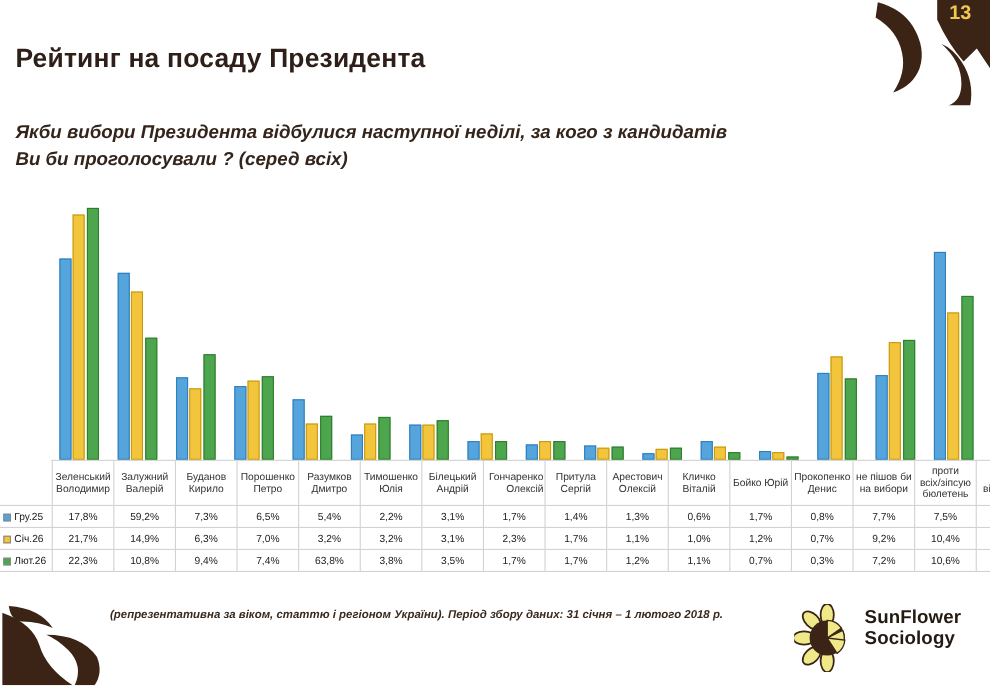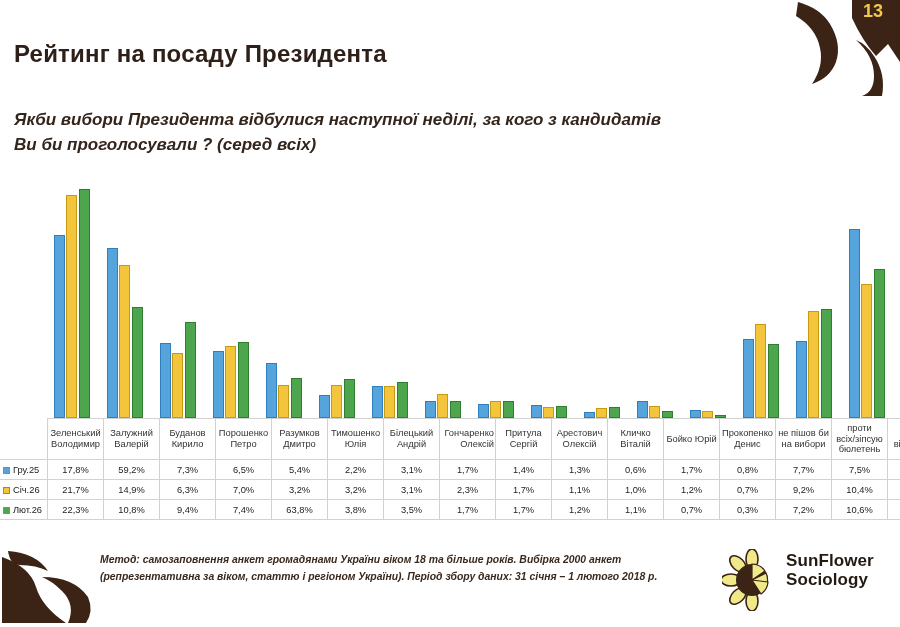--- a/index.html
+++ b/index.html
@@ -288,21 +288,20 @@
   </table>
 </div>
 
 <svg id="footer-deco" viewBox="0 0 92 80">
   <path d="M0 14 L0 80 L64 80 Q40 64 34 44 Q28 24 0 14 Z" fill="#3B2415"></path>
   <path d="M6 8 Q34 10 46 28 Q34 22 18 22 Q8 22 6 8 Z" fill="#3B2415"></path>
   <path d="M40 34 Q72 34 86 54 Q92 68 84 80 L66 80 Q74 62 60 48 Q50 38 40 34 Z" fill="#3B2415"></path>
 </svg>
 
 <div id="footnote">
-  <div>Метод: самозаповнення анкет громадянами України віком 18 та більше років. Вибірка 2000 анкет</div>
   <div>(репрезентативна за віком, статтю і регіоном України). Період збору даних: 31 січня – 1 лютого 2018 р.</div>
 </div>
 
 <svg id="logo" viewBox="0 0 170 62">
   <g transform="translate(30,31)">
     <g fill="#EFE98A" stroke="#3B2415" stroke-width="1.6">
       <ellipse cx="0" cy="-21" rx="6" ry="10"></ellipse>
       <ellipse cx="-14" cy="-16" rx="6" ry="10" transform="rotate(-45 -14 -16)"></ellipse>
       <ellipse cx="-21" cy="0" rx="10" ry="6"></ellipse>
       <ellipse cx="-14" cy="16" rx="6" ry="10" transform="rotate(45 -14 16)"></ellipse>

